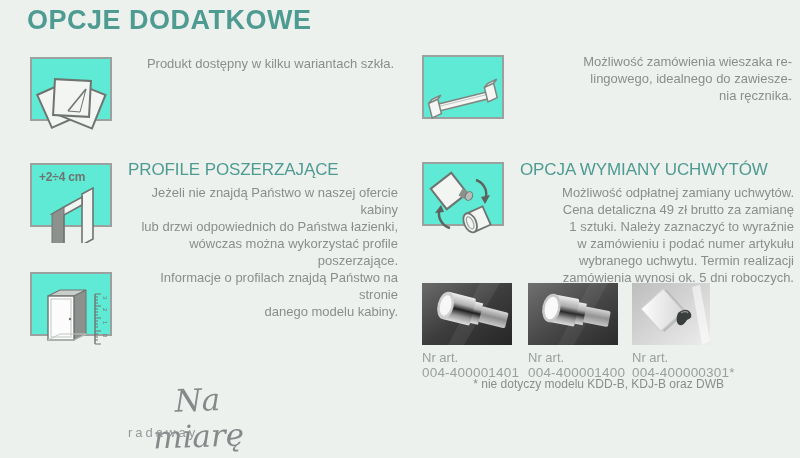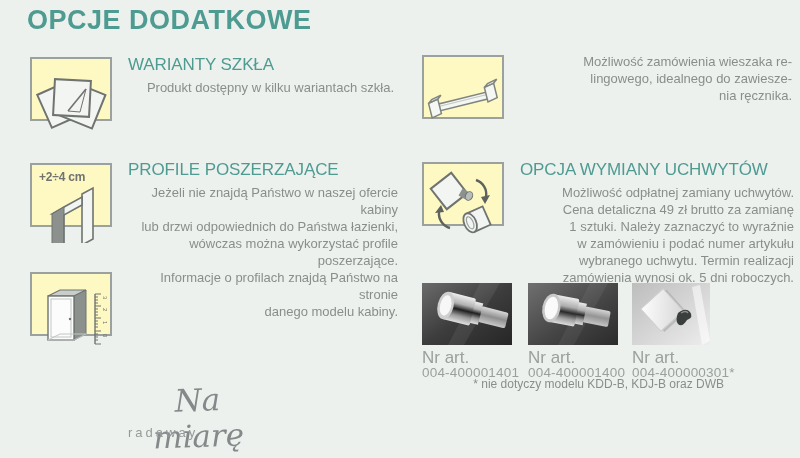--- a/index.html
+++ b/index.html
@@ -8,21 +8,21 @@
     background:#edf1ee;
     font-family:"Liberation Sans","DejaVu Sans",sans-serif;
     -webkit-font-smoothing:antialiased;
   }
   .page-title{
     position:absolute;left:27px;top:5px;
     font-size:27px;letter-spacing:.5px;color:#4e9b92;font-weight:700;
   }
   .icon-box{
     position:absolute;width:82px;height:64px;
-    background:#fef9c3;border:2px solid #9ba19e;box-sizing:border-box;
+    background:#5eead4;border:2px solid #9ba19e;box-sizing:border-box;
   }
   .icon-label{
     position:absolute;left:7px;top:5px;
     font-size:12px;font-weight:bold;color:#6f7471;letter-spacing:-.2px;
   }
   .txt{position:absolute;}
   .section-title{
     font-size:17px;line-height:20px;color:#4e9b92;font-weight:400;
     letter-spacing:-.1px;white-space:pre-line;margin-bottom:4px;
   }
@@ -33,21 +33,21 @@
     position:absolute;left:128px;top:382px;width:140px;text-align:center;
     font-family:"DejaVu Serif","Liberation Serif",serif;font-style:italic;
     font-size:31px;color:#85898a;transform:rotate(-2deg);
   }
   .logo-brand{
     position:absolute;left:128px;top:425px;width:140px;text-align:left;
     font-size:13px;letter-spacing:3px;color:#96999a;
   }
   .photo{position:absolute;top:283px;height:62px;}
   .photo svg{display:block;}
-  .art-label{position:absolute;font-size:17px;line-height:15px;color:#9aa09c;}
+  .art-label{position:absolute;font-size:13px;line-height:15px;color:#9aa09c;}
   .art-no{position:absolute;font-size:13.5px;line-height:15px;color:#9aa09c;letter-spacing:.2px;}
   .footnote{
     position:absolute;right:76px;top:377px;
     font-size:12px;color:#8a8e8b;
   }
 </style>
 </head>
 <body>
 
 <div class="page">
@@ -59,21 +59,20 @@
       <g fill="#f2f5f2" stroke="#6f7471" stroke-width="2">
         <rect x="-18" y="-18" width="36" height="36" transform="translate(29 45) rotate(-24)"></rect>
         <rect x="-18" y="-18" width="36" height="36" transform="translate(50 46) rotate(22)"></rect>
         <rect x="-18" y="-18" width="36" height="36" transform="translate(40 39) rotate(3)"></rect>
       </g>
       <path d="M54,30 L36,52" stroke="#6f7471" stroke-width="1.6" fill="none"></path>
       <path d="M54,30 L48,53 L36,52" stroke="#6f7471" stroke-width="1" fill="none"></path>
     </svg>
   </div>
   <div class="txt" style="left:128px;top:55px;width:266px;">
-    <div class="section-title">WARIANTY SZKŁA</div>
     <div class="section-body">Produkt dostępny w kilku wariantach szkła.</div>
   </div>
 
   <div class="icon-box" style="left:30px;top:163px;">
     <div class="icon-label">+2÷4 cm</div>
     <svg width="78" height="78" viewBox="0 0 78 78">
       <polygon points="50,29 61,23 61,74 50,80" fill="#f2f5f2" stroke="#6f7471" stroke-width="1.6"></polygon>
       <polygon points="20,49 32,42 50,32 50,40 32,50" fill="#f2f5f2" stroke="#6f7471" stroke-width="1.6"></polygon>
       <polygon points="20,49 32,42 32,78 20,84" fill="#8d918e" stroke="#6f7471" stroke-width="1"></polygon>
       <line x1="32" y1="50" x2="32" y2="78" stroke="#6f7471" stroke-width="1.4"></line>

